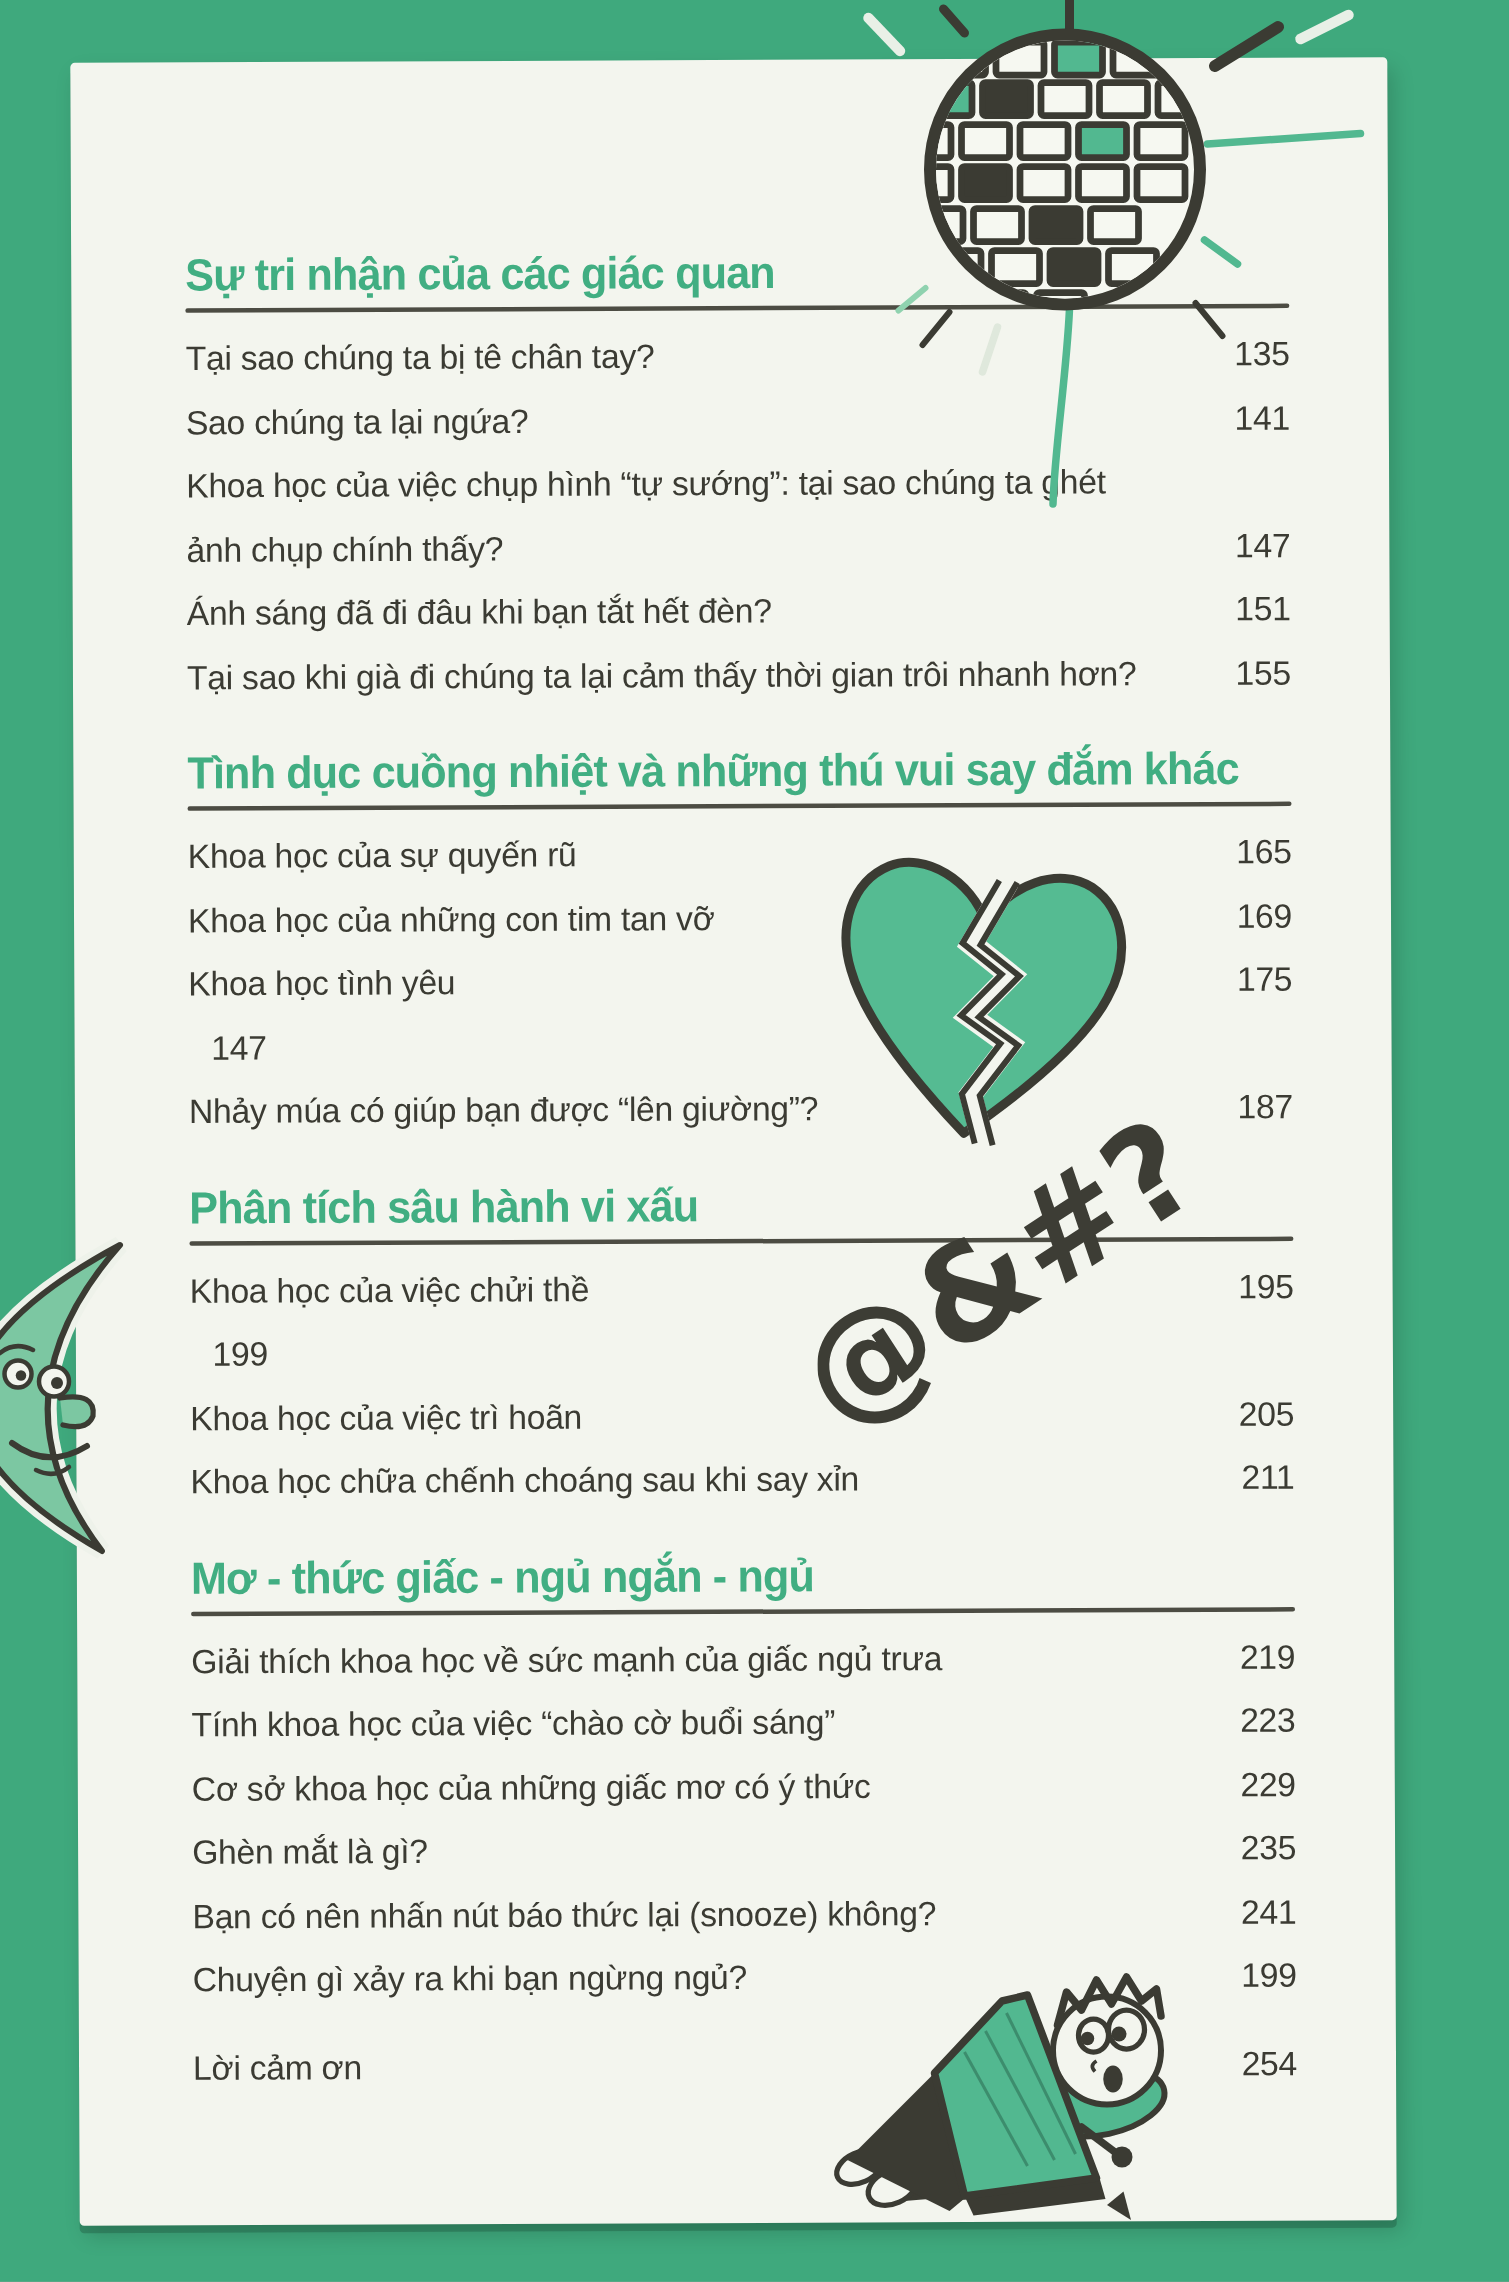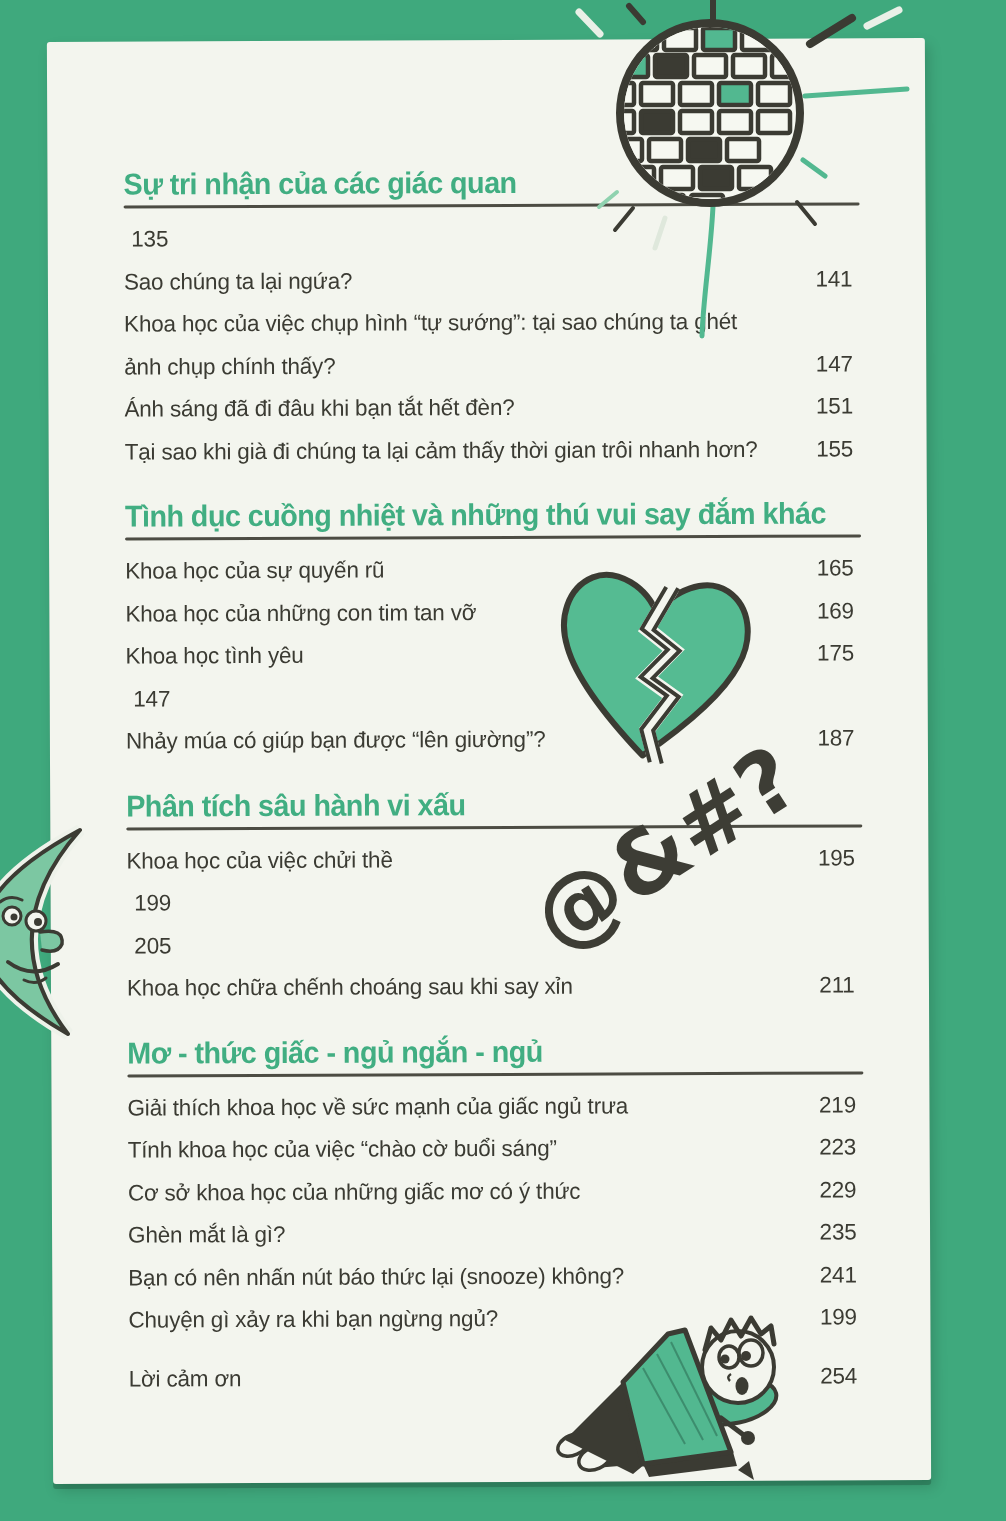--- a/index.html
+++ b/index.html
@@ -26,40 +26,41 @@
     transform:scaleX(0.96);transform-origin:left center;
   }
   .rule{height:3px;background:#4c4c43;margin:0 0 10px 0;border-radius:2px;}
   .section{margin-top:26px;}
   .section:first-child{margin-top:0;}
   .row,.row-line{
     font-size:22.5px;line-height:42.5px;letter-spacing:-0.2px;
   }
   .row{display:flex;justify-content:space-between;align-items:baseline;}
   .row-title{white-space:nowrap;overflow:hidden;}
-  .row-page{min-width:52px;text-align:center;white-space:nowrap;}
+  .row-page{min-width:52px;text-align:right;white-space:nowrap;}
   .footer-row{margin-top:16px;}
   .illu{position:absolute;pointer-events:none;}
   svg text.swear{
     font-family:"DejaVu Sans","Liberation Sans",sans-serif;
     font-weight:bold;fill:#3d3d35;
   }
 </style>
 </head>
 <body>
 
 <div class="canvas">
 
   <div class="paper">
     <div class="content" id="toc-root">
 
       <div class="section">
           <h2 class="sec-heading">Sự tri nhận của các giác quan</h2>
           <div class="rule"></div>
           <div class="row">
+            <span class="row-title">Tại sao chúng ta bị tê chân tay?</span>
             <span class="row-page">135</span>
           </div>
           <div class="row">
             <span class="row-title">Sao chúng ta lại ngứa?</span>
             <span class="row-page">141</span>
           </div>
           <div class="row-line row-title">Khoa học của việc  chụp hình “tự sướng”:  tại sao chúng ta ghét</div>
           <div class="row">
             <span class="row-title">ảnh chụp chính thấy?</span>
             <span class="row-page">147</span>
@@ -100,20 +101,21 @@
           <h2 class="sec-heading">Phân tích sâu hành vi xấu</h2>
           <div class="rule"></div>
           <div class="row">
             <span class="row-title">Khoa học của việc chửi thề</span>
             <span class="row-page">195</span>
           </div>
           <div class="row">
             <span class="row-page">199</span>
           </div>
           <div class="row">
+            <span class="row-title">Khoa học của việc trì hoãn</span>
             <span class="row-page">205</span>
           </div>
           <div class="row">
             <span class="row-title">Khoa học chữa chếnh choáng sau khi say xỉn</span>
             <span class="row-page">211</span>
           </div>
         </div>
         <div class="section">
           <h2 class="sec-heading">Mơ - thức giấc - ngủ ngắn - ngủ</h2>
           <div class="rule"></div>

